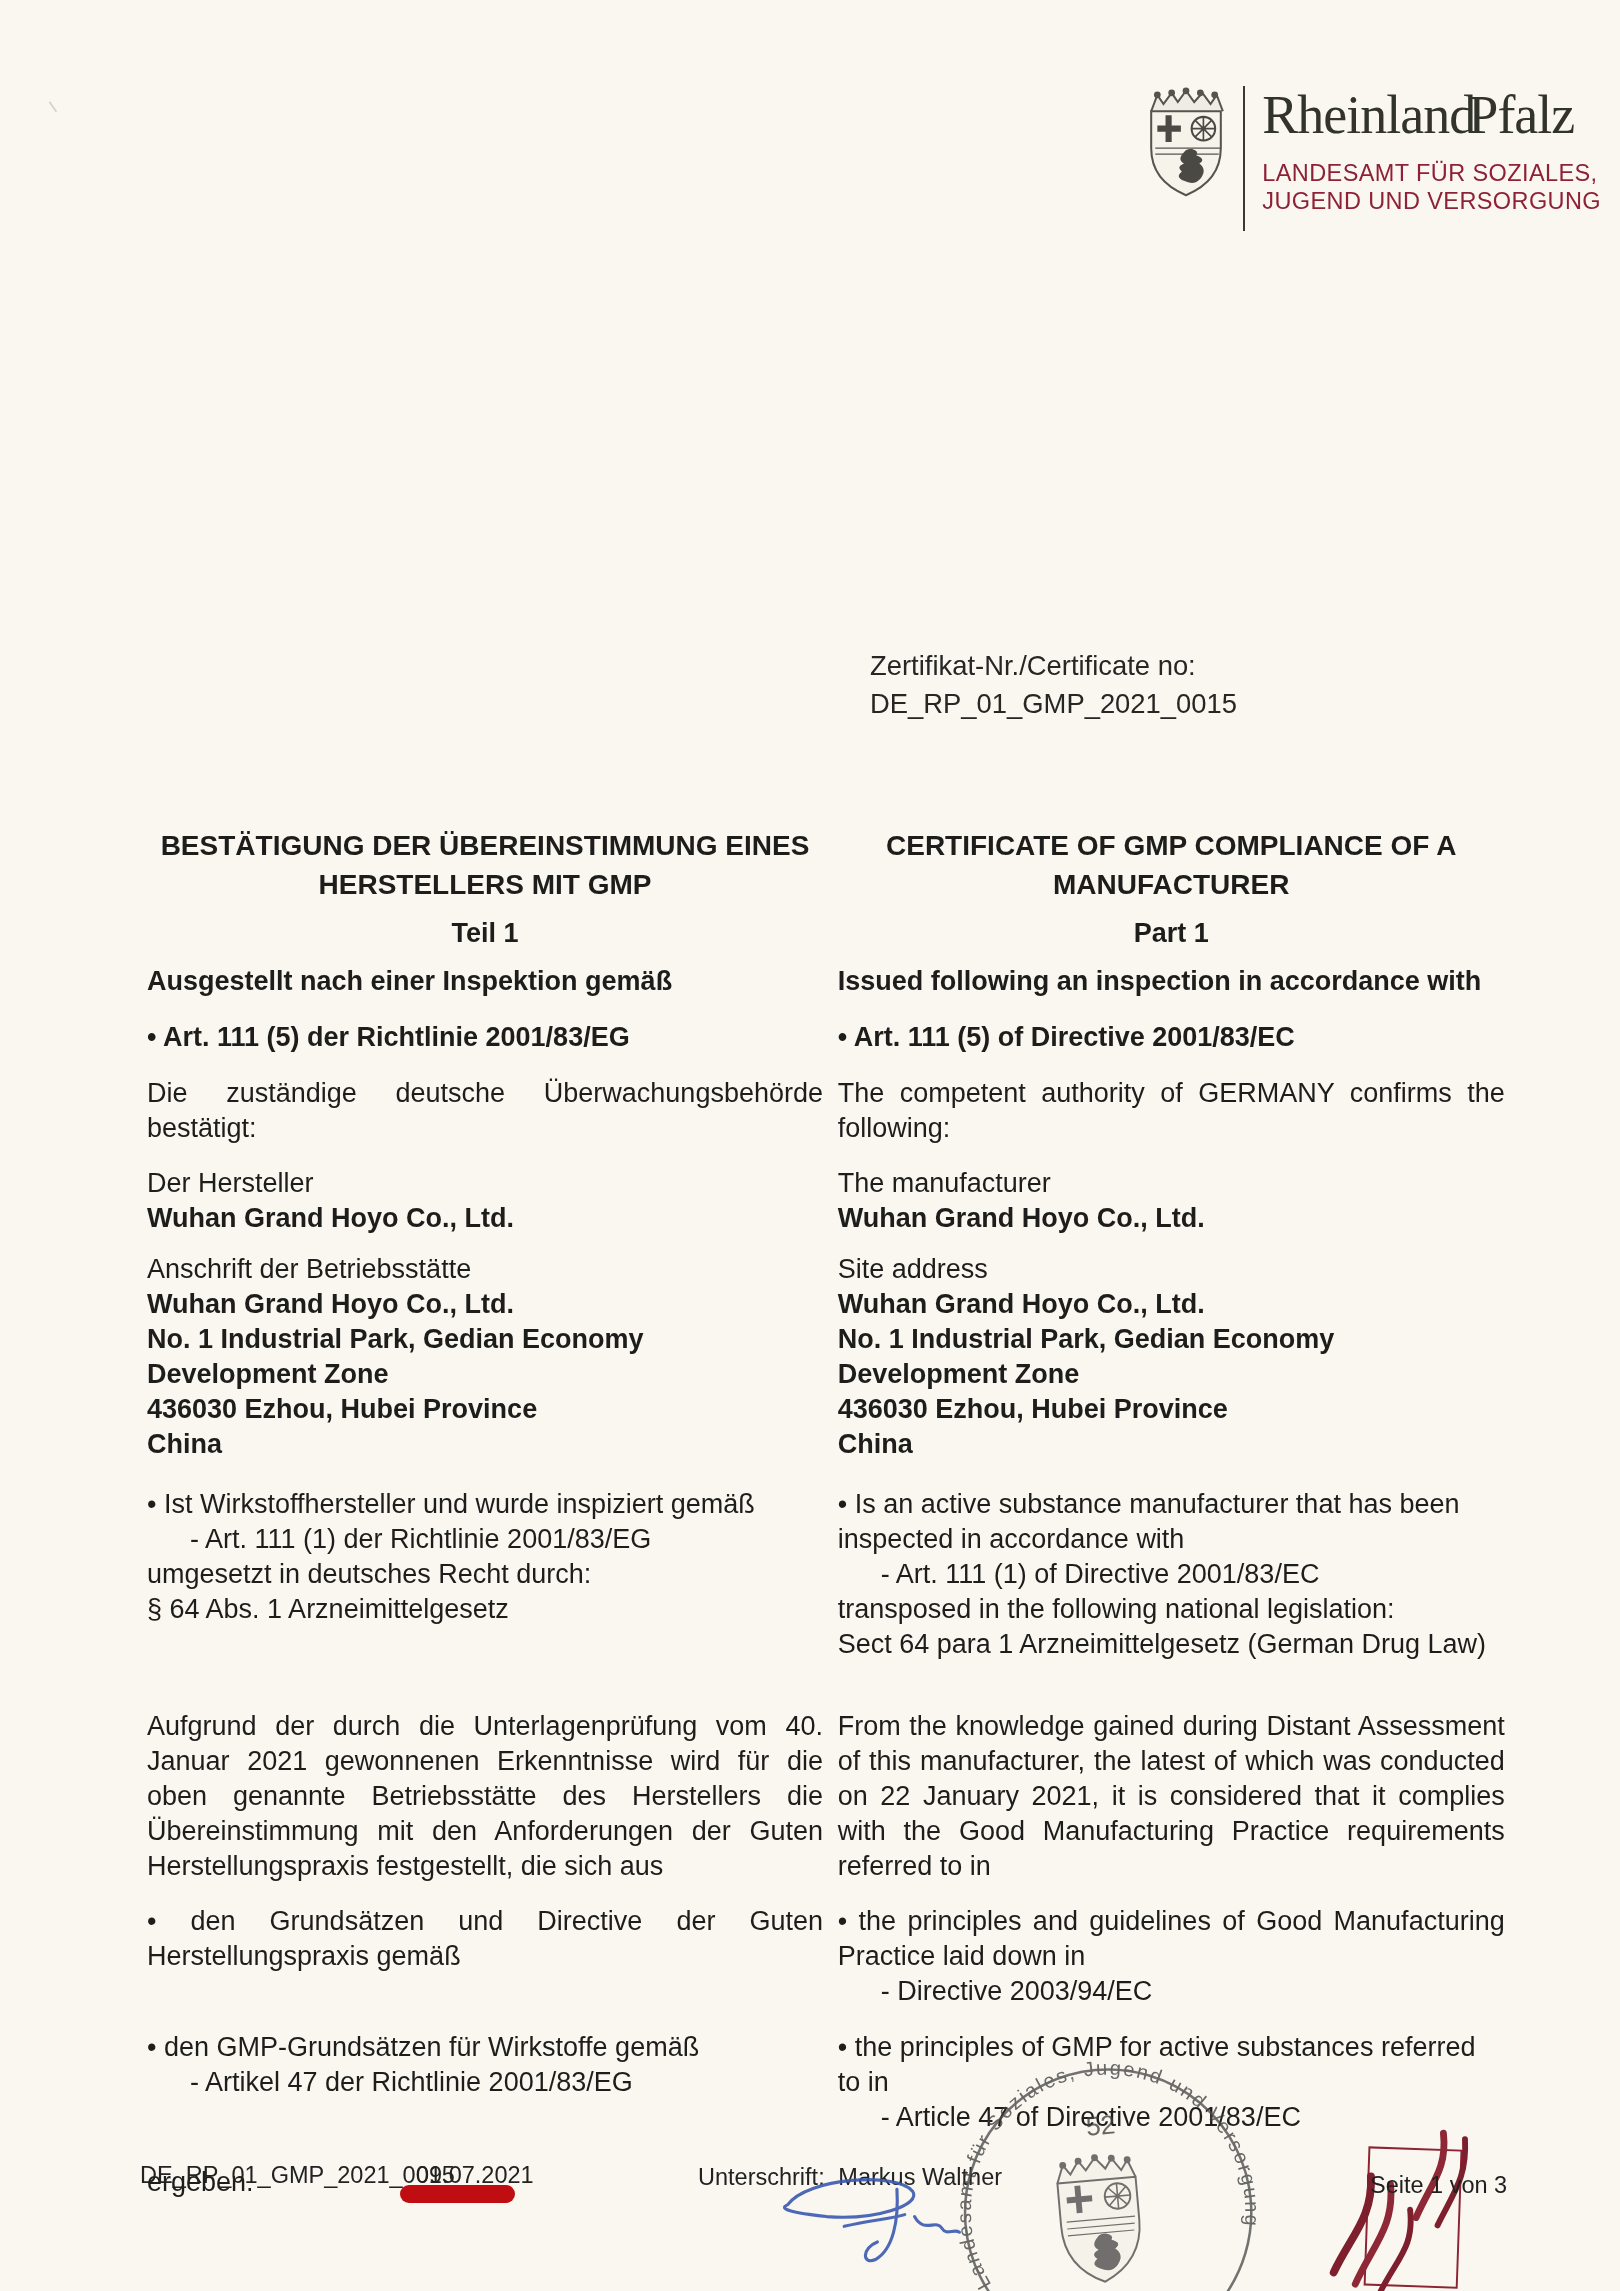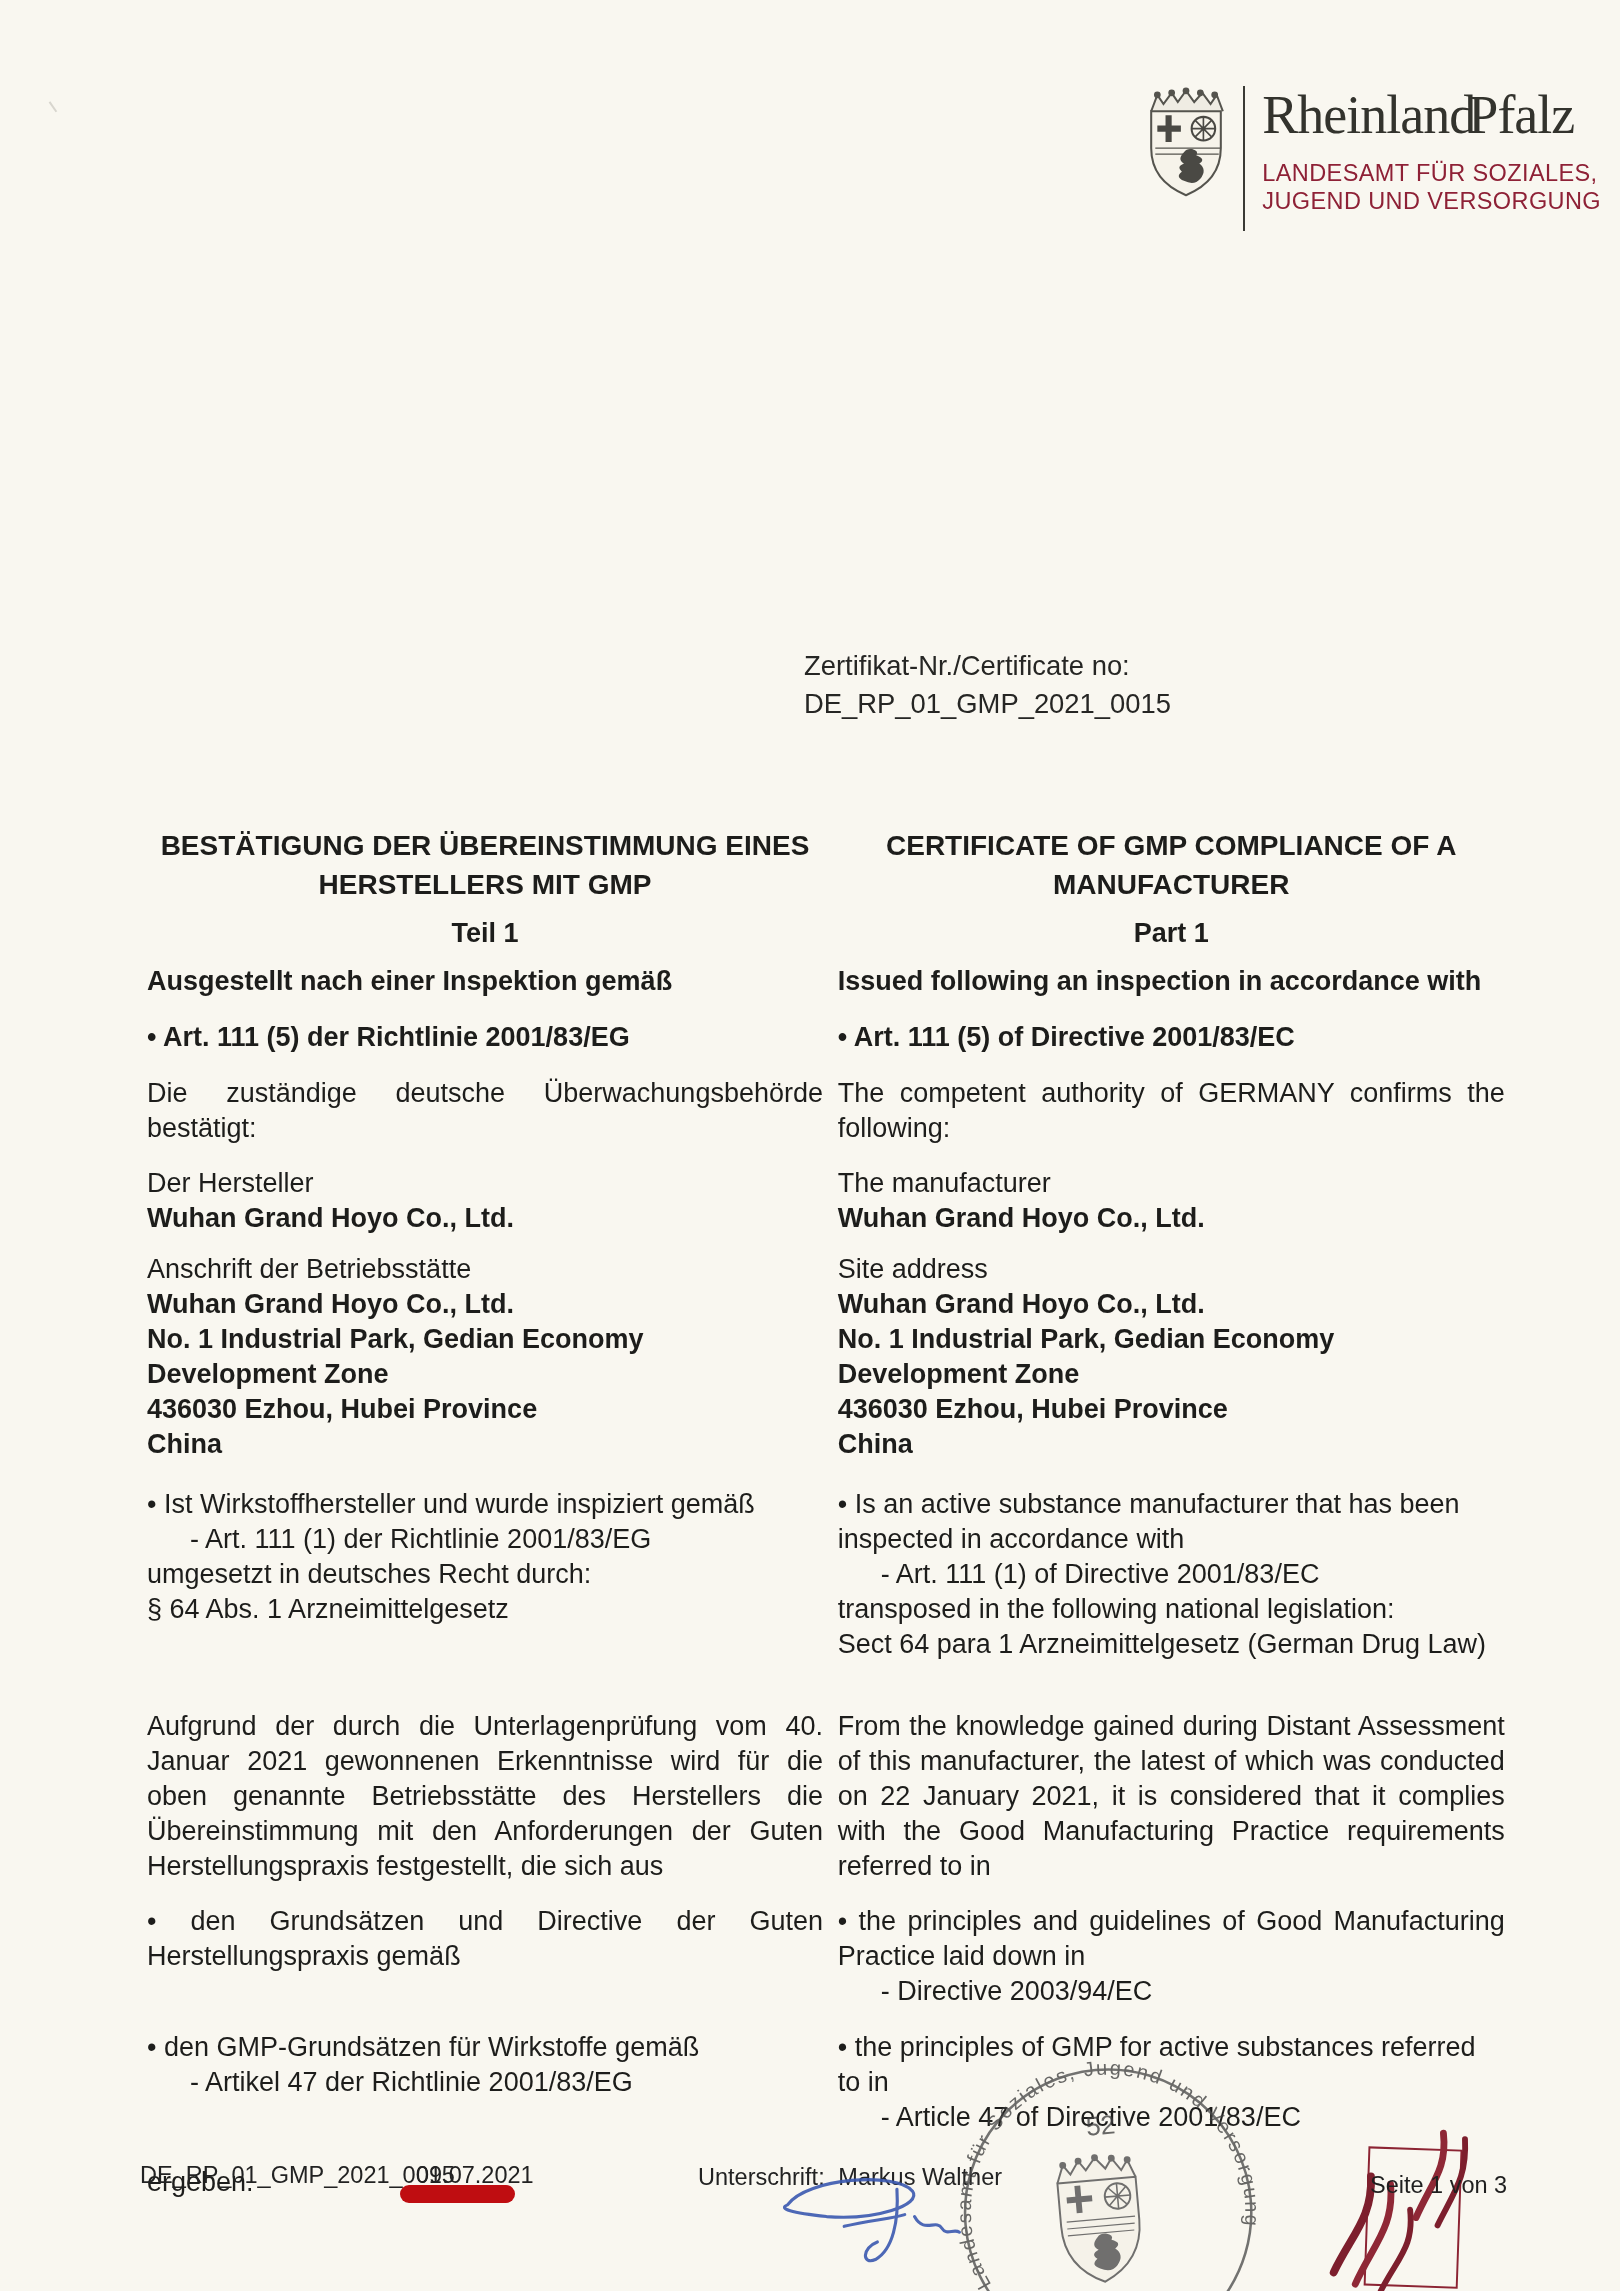--- a/index.html
+++ b/index.html
@@ -14,21 +14,21 @@
   }
   
   .logo{position:absolute;top:86px;left:1143px;display:flex;justify-content:flex-end;}
   .coa{width:86px;height:116px;}
   .logo-divider{width:2px;height:145px;background:#3a3a35;margin:0 17.6px 0 13.7px;}
   .wordmark{font-family:"Liberation Serif", serif;font-size:54px;color:#33332d;
     letter-spacing:-1px;line-height:59px;white-space:nowrap;}
   .wordmark .pfalz{margin-left:-6.9px;}
   .agency{margin-top:13.7px;font-size:23.5px;line-height:28px;letter-spacing:0.4px;font-weight:normal;}
   
-  .certno{position:absolute;left:804px;top:647px;font-size:27.4px;line-height:38px;color:#262624;}
+  .certno{position:absolute;left:870px;top:647px;font-size:27.4px;line-height:38px;color:#262624;}
   
   .content{
     position:absolute;left:147px;top:802px;width:1358px;
     display:grid;grid-template-columns:676px 667px;column-gap:14.7px;
     font-size:27px;line-height:35px;
   }
   .cell{margin-bottom:20.6px;}
   .b{font-weight:bold;}
   .ctr{text-align:center;}
   .j{text-align:justify;}

